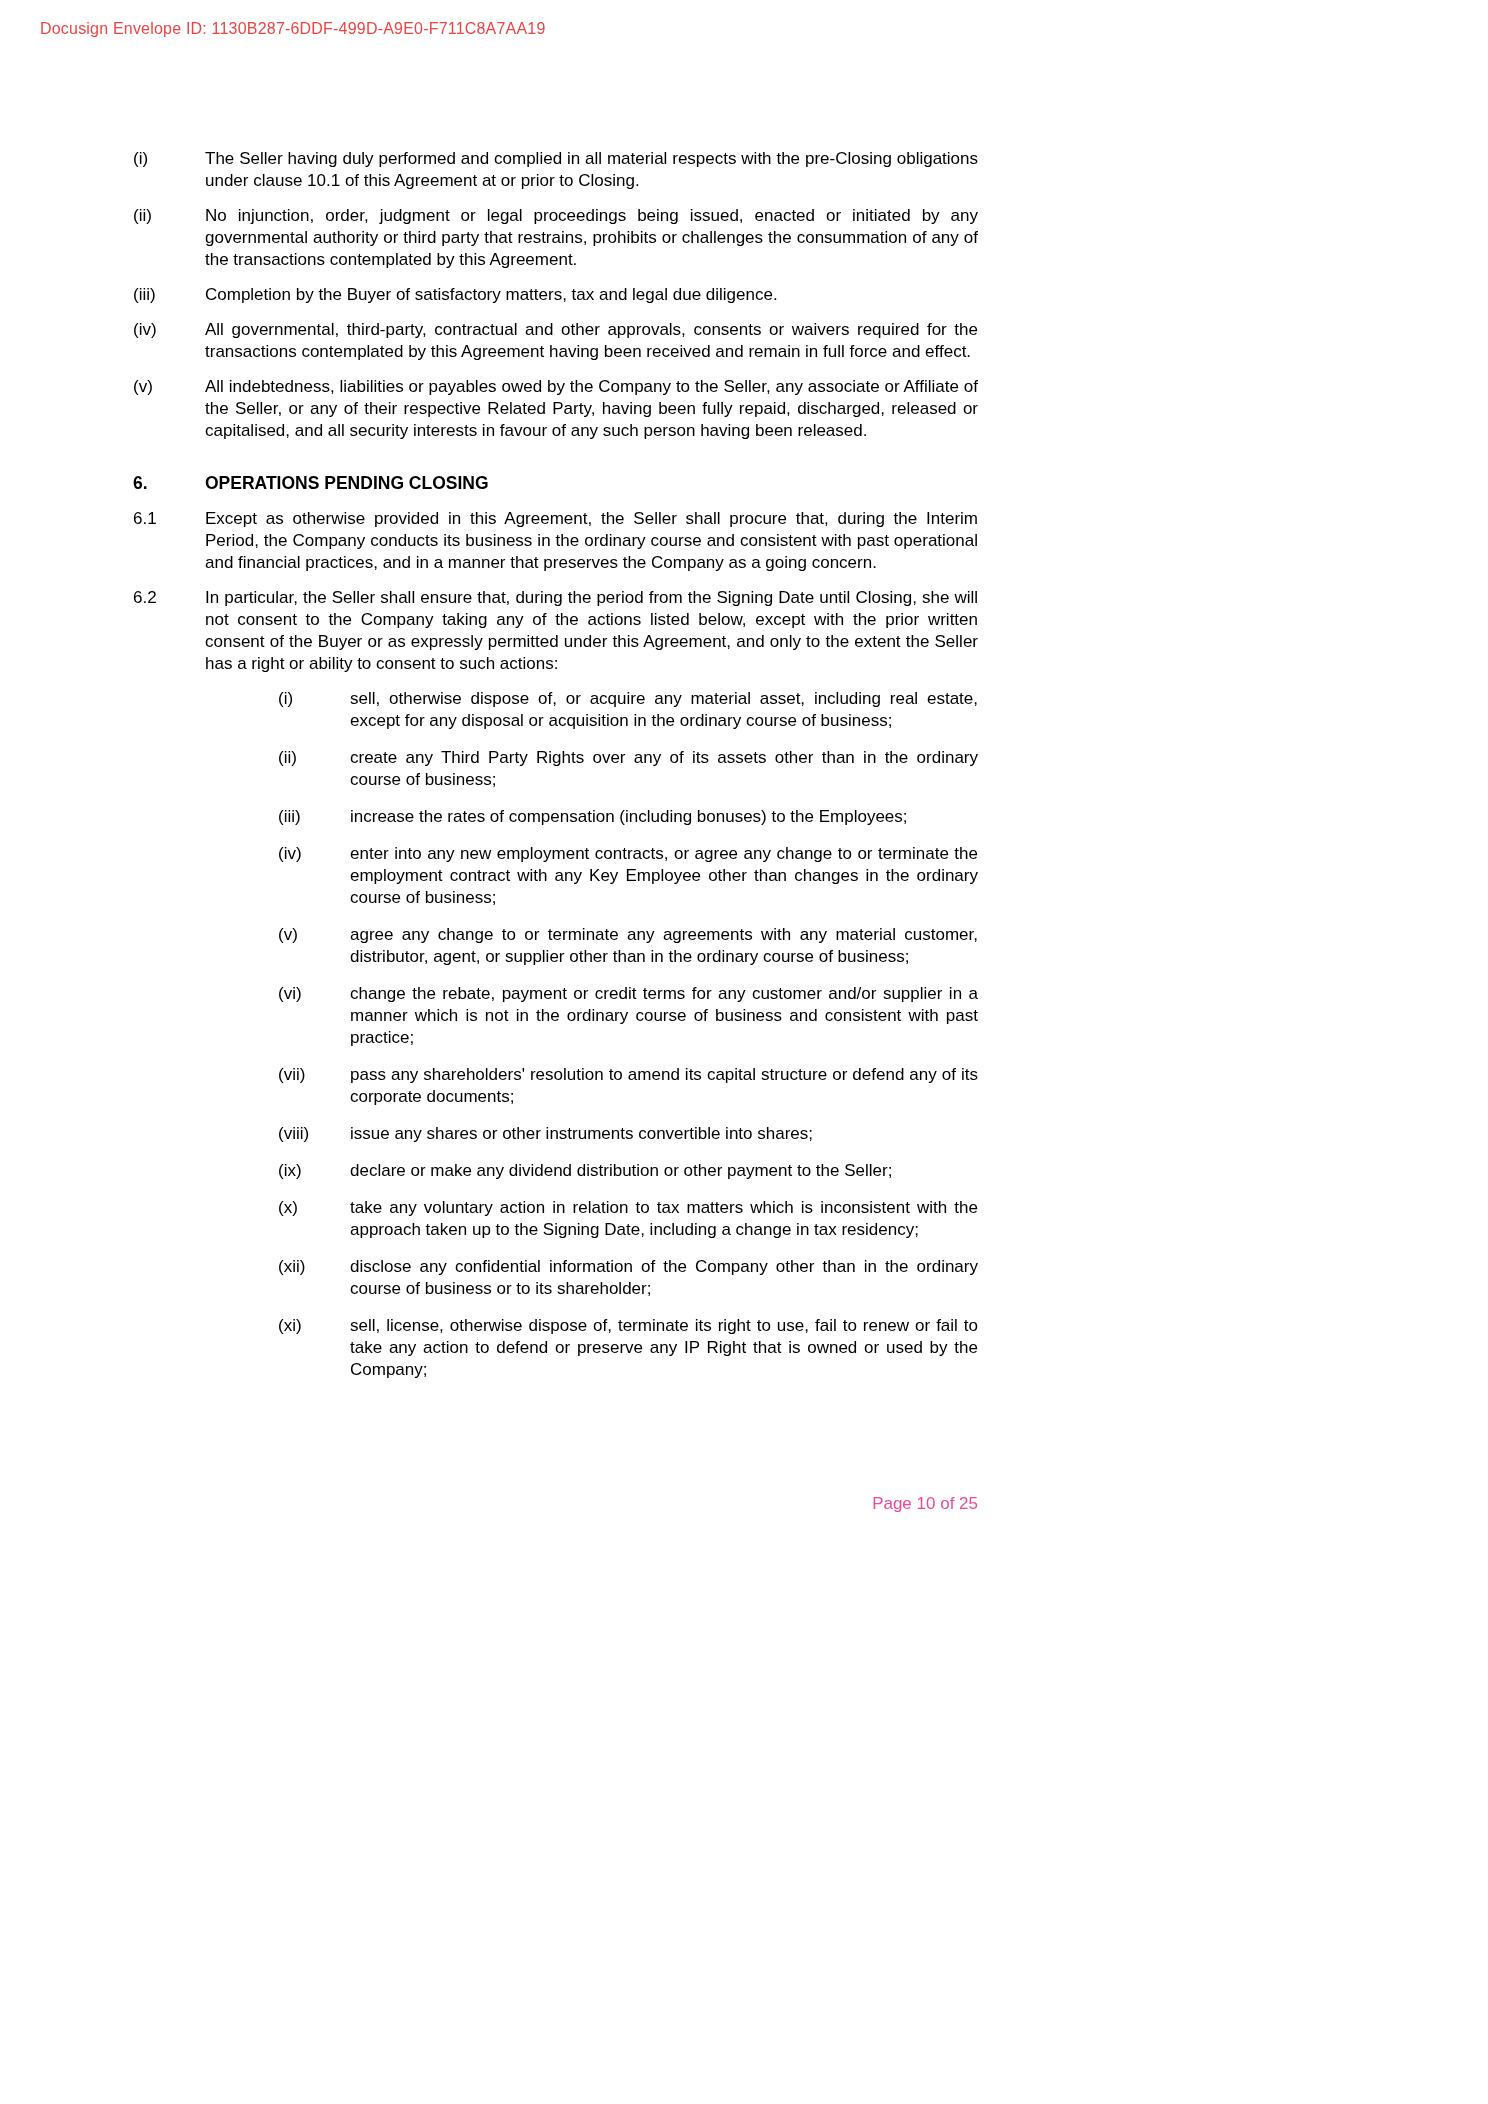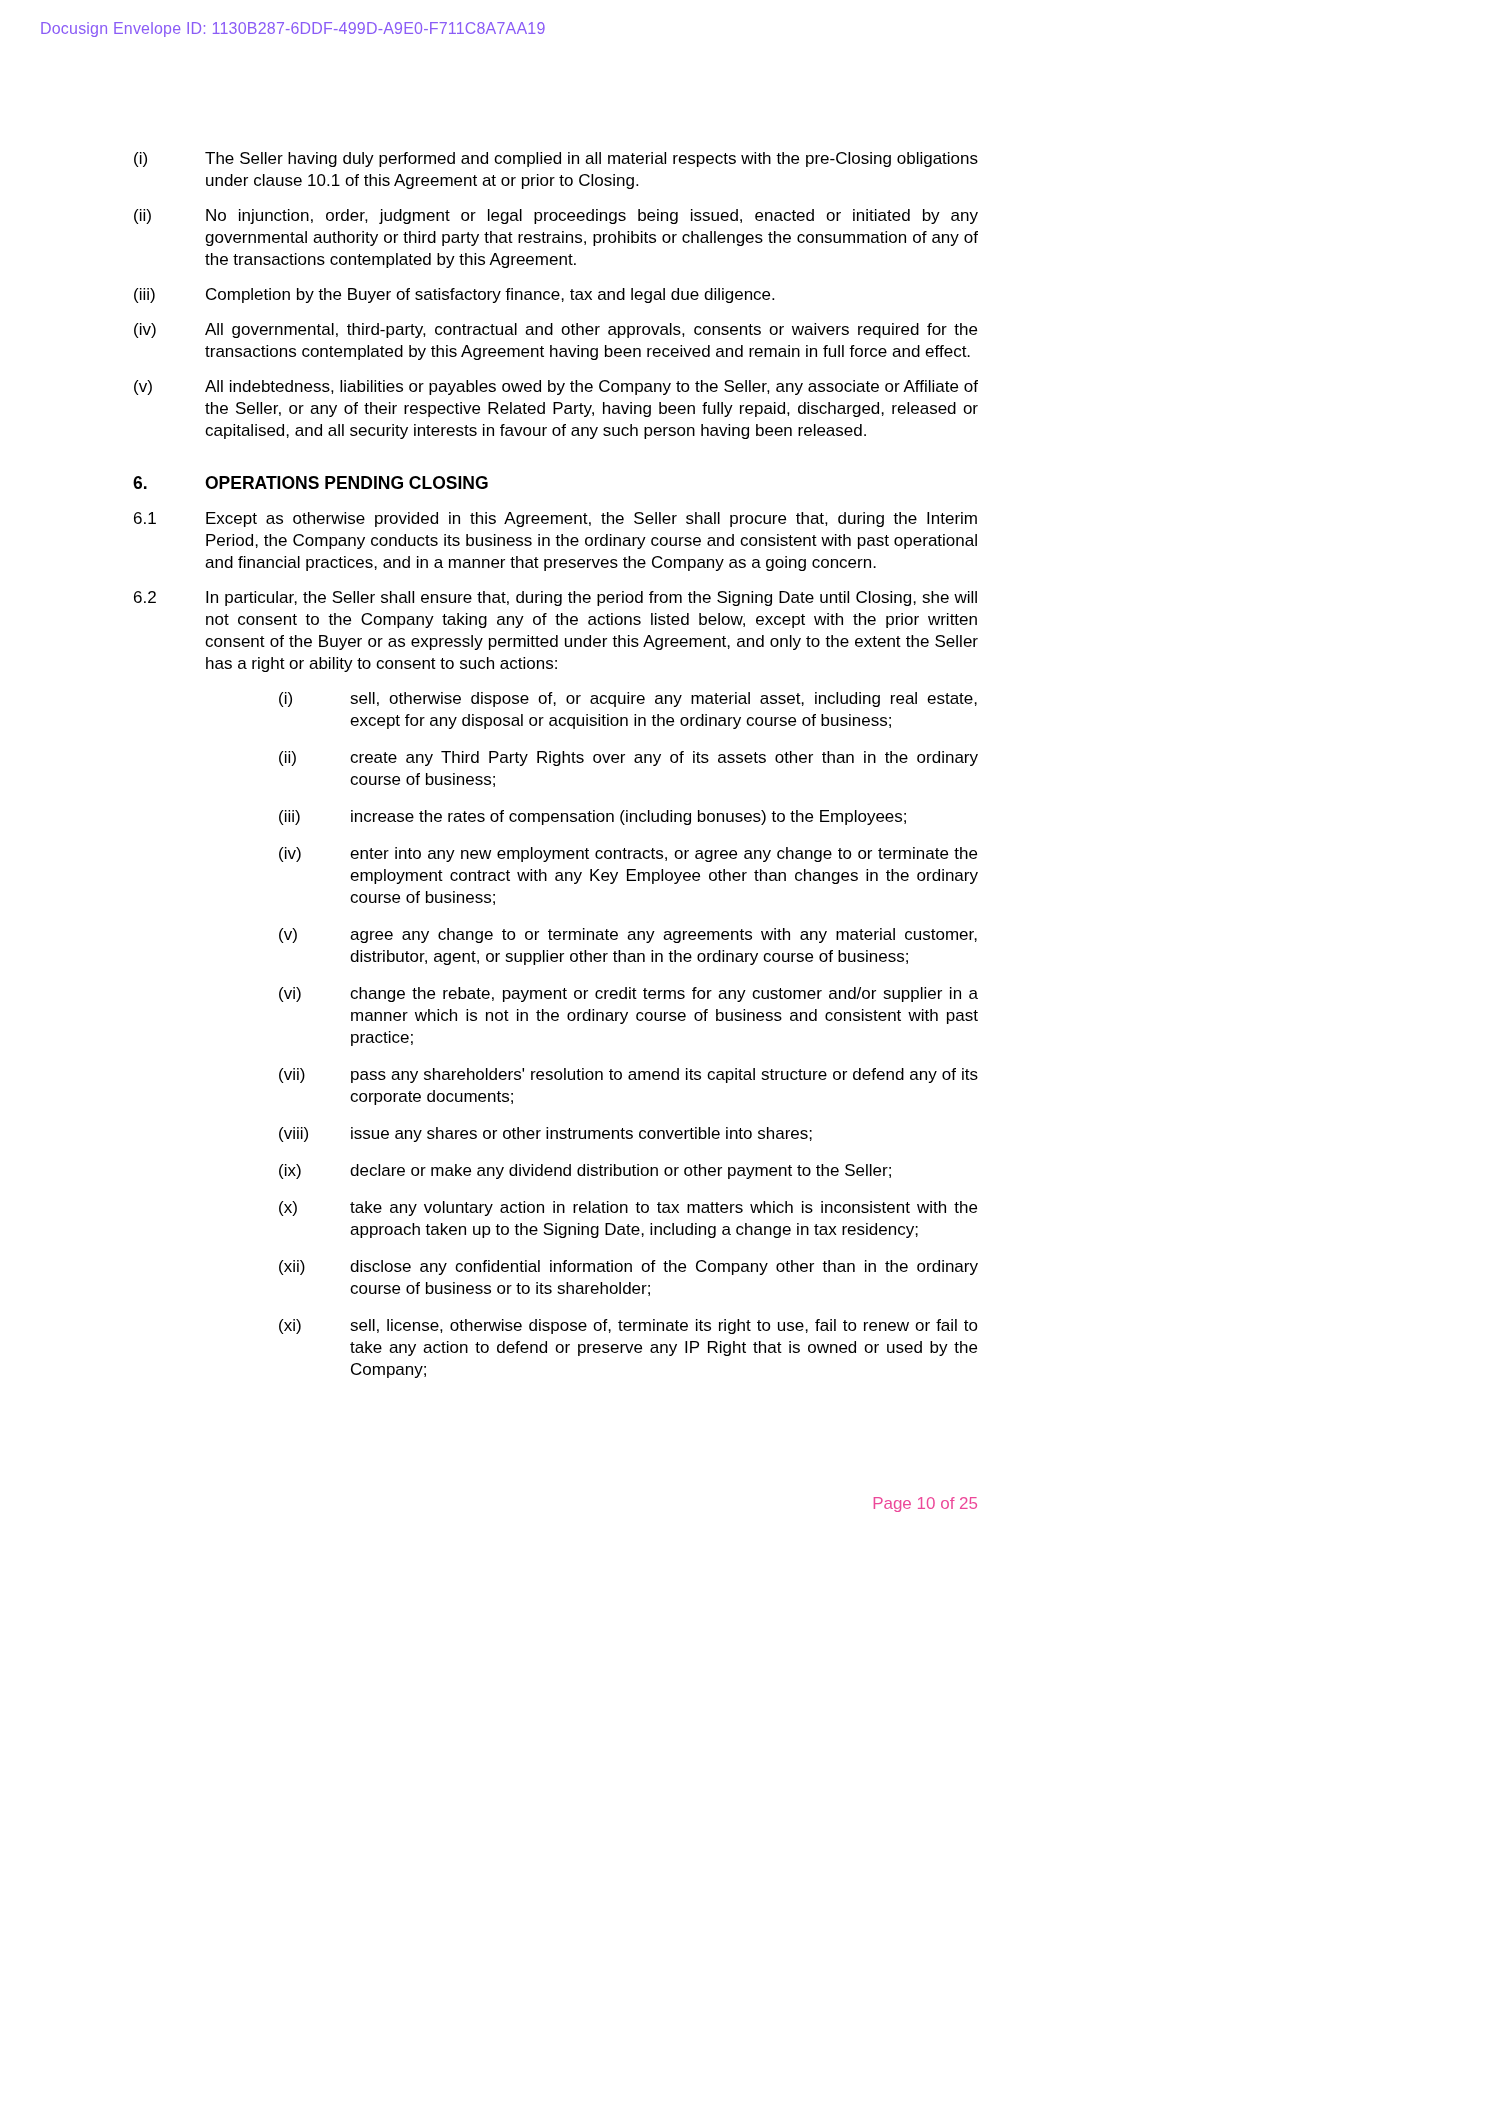--- a/index.html
+++ b/index.html
@@ -13,21 +13,21 @@
     position: relative;
     width: 1488px; height: 2104px;
     background: #ffffff;
     overflow: hidden;
   }
   .envelope-header {
     position: absolute;
     left: 40px; top: 20px;
     font-size: 16px;
     letter-spacing: 0.2px;
-    color: #8b5cf6;
+    color: #ef4444;
     white-space: nowrap;
   }
   .content {
     position: absolute;
     left: 133px; top: 148px;
     width: 845px;
     font-size: 17px;
     line-height: 22px;
   }
   .item { display: flex; margin-bottom: 13px; }
@@ -67,21 +67,21 @@
         <div class="item">
           <span class="item-num">(i)</span>
           <div class="item-text">The Seller having duly performed and complied in all material respects with the pre-Closing obligations under clause 10.1 of this Agreement at or prior to Closing.</div>
         </div>
         <div class="item">
           <span class="item-num">(ii)</span>
           <div class="item-text">No injunction, order, judgment or legal proceedings being issued, enacted or initiated by any governmental authority or third party that restrains, prohibits or challenges the consummation of any of the transactions contemplated by this Agreement.</div>
         </div>
         <div class="item">
           <span class="item-num">(iii)</span>
-          <div class="item-text">Completion by the Buyer of satisfactory finance, tax and legal due diligence.</div>
+          <div class="item-text">Completion by the Buyer of satisfactory matters, tax and legal due diligence.</div>
         </div>
         <div class="item">
           <span class="item-num">(iv)</span>
           <div class="item-text">All governmental, third-party, contractual and other approvals, consents or waivers required for the transactions contemplated by this Agreement having been received and remain in full force and effect.</div>
         </div>
         <div class="item">
           <span class="item-num">(v)</span>
           <div class="item-text">All indebtedness, liabilities or payables owed by the Company to the Seller, any associate or Affiliate of the Seller, or any of their respective Related Party, having been fully repaid, discharged, released or capitalised, and all security interests in favour of any such person having been released.</div>
         </div>
       </div>

